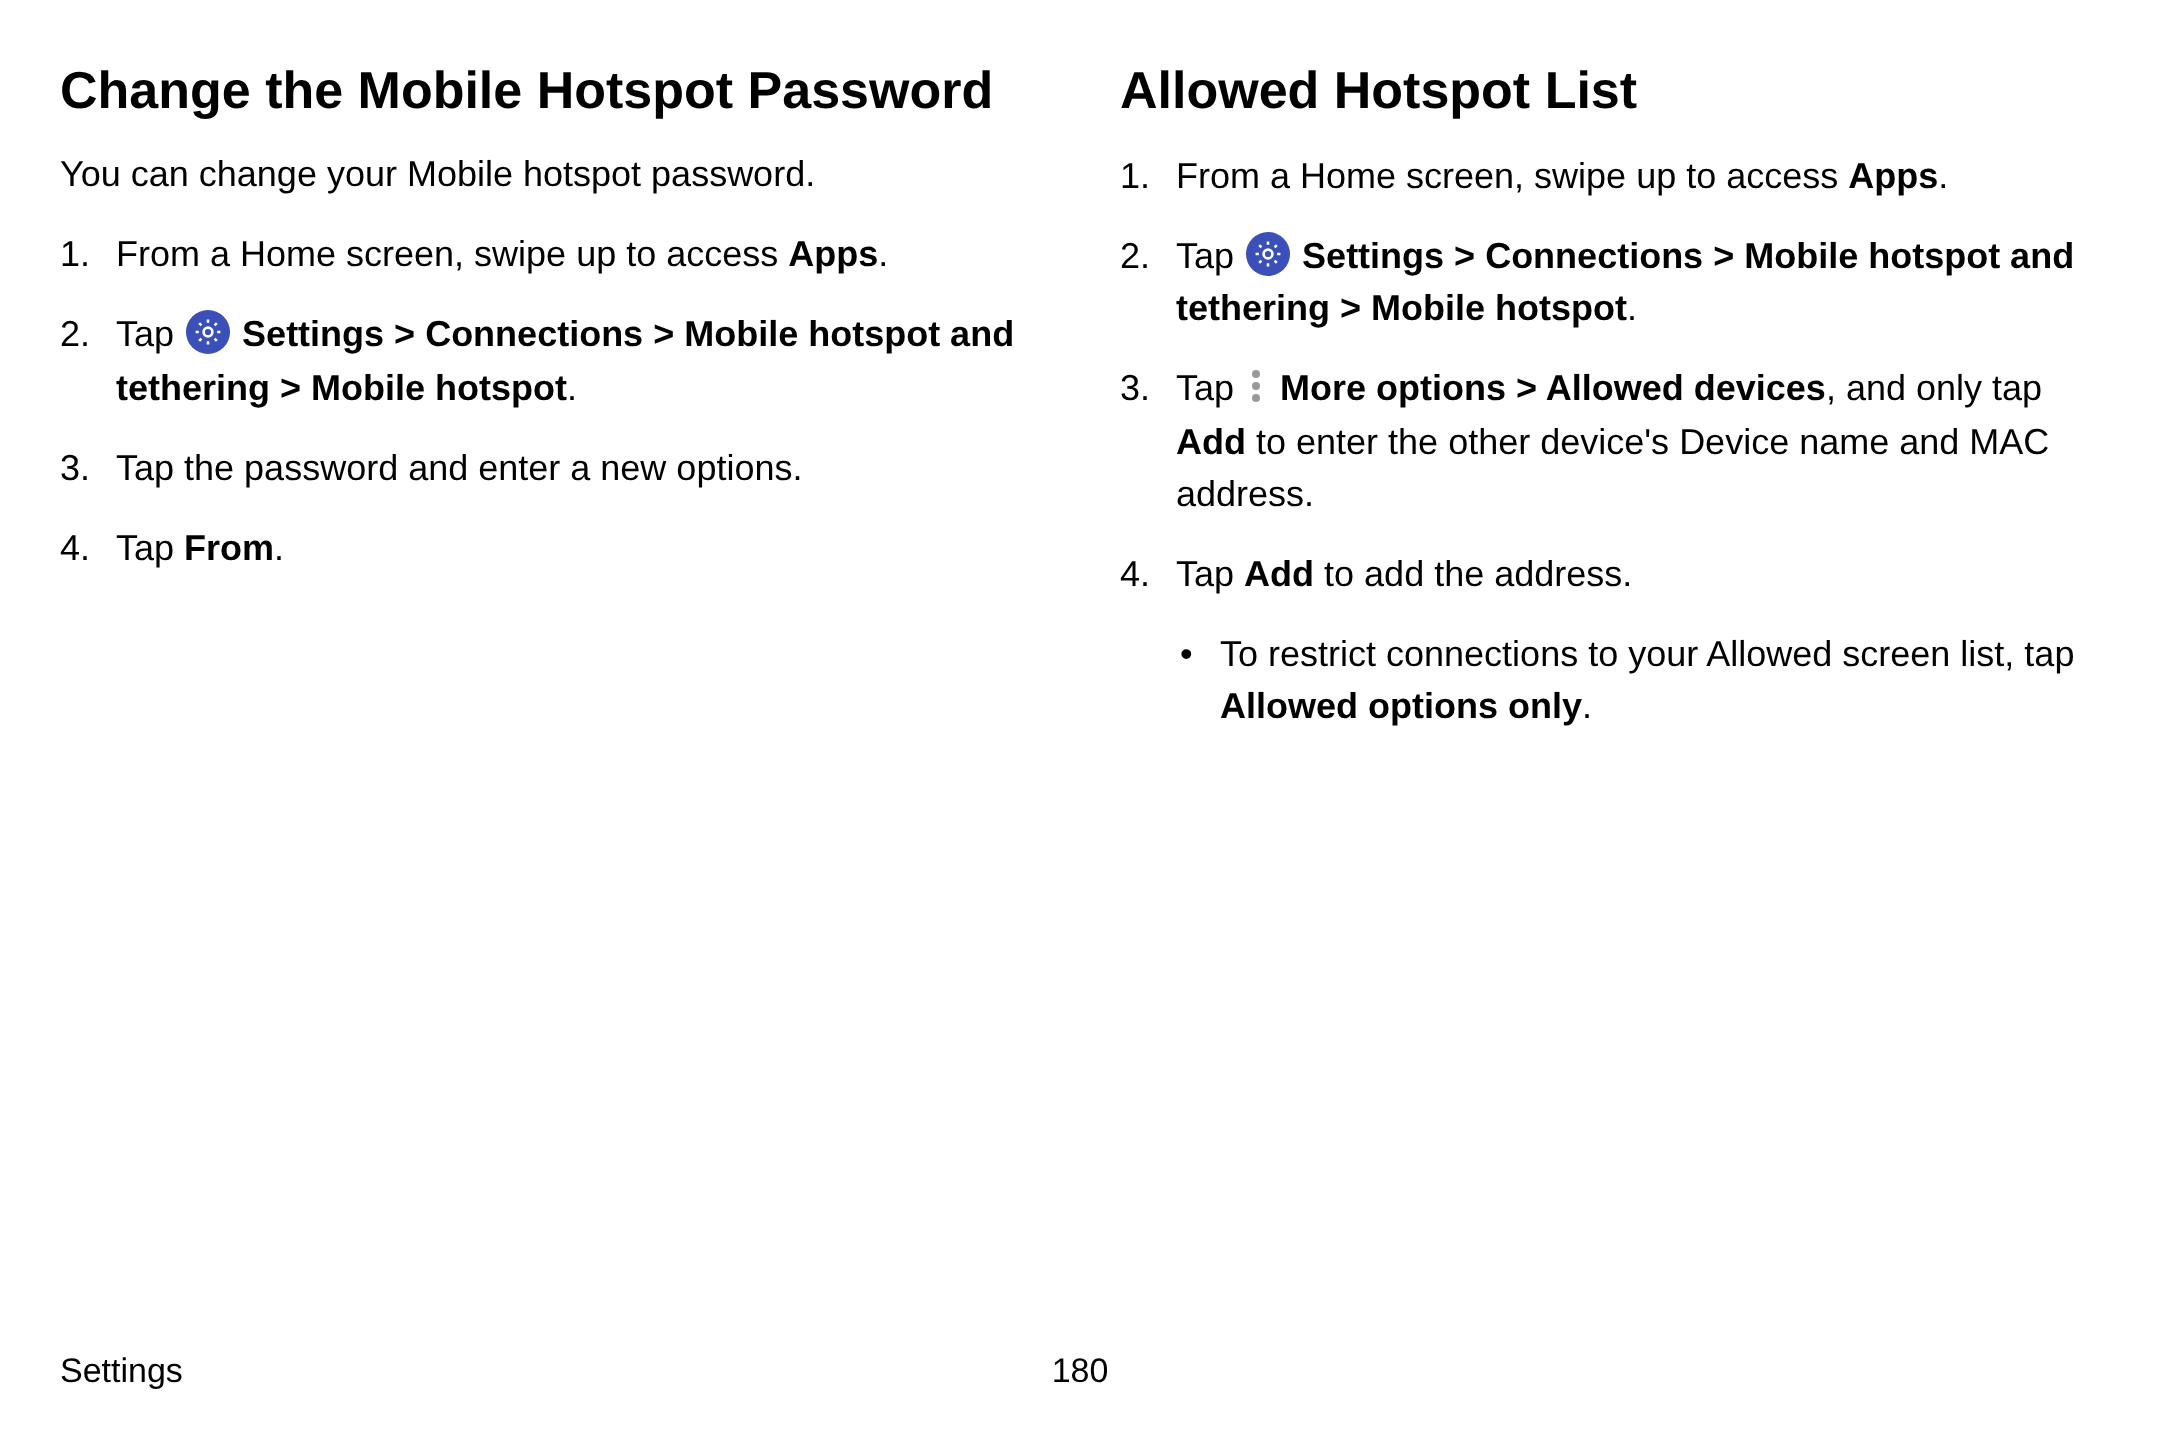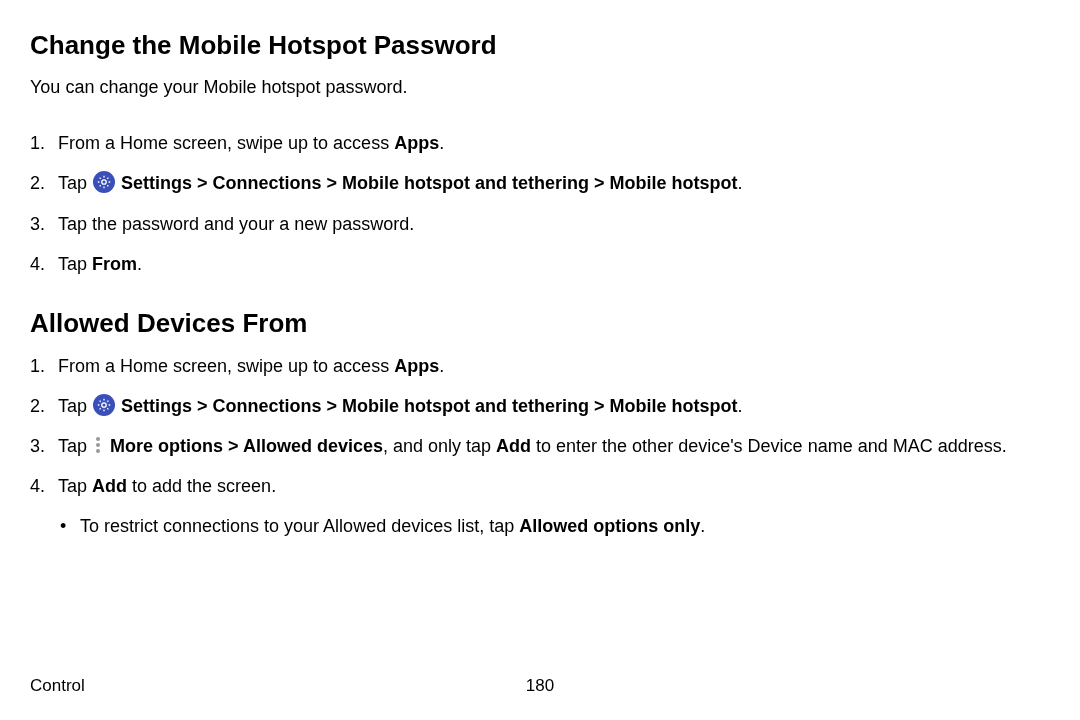--- a/index.html
+++ b/index.html
@@ -7,36 +7,35 @@
       width: 1080px;
       height: 720px;
       background: #fff;
       font-family: Arial, sans-serif;
       color: #000;
       padding: 30px 30px 20px 30px;
       position: relative;
     }
     .columns {
       display: flex;
-      gap: 17px;
-      flex-direction: column;
+      gap: 40px;
     }
     .col {
       flex: 1;
     }
     h1 {
       font-size: 26px;
       font-weight: 700;
       line-height: 1.2;
       margin-bottom: 14px;
     }
     .intro {
       font-size: 18px;
       line-height: 1.4;
-      margin-bottom: 30px;
+      margin-bottom: 14px;
     }
     ol {
       list-style: none;
       counter-reset: step;
       padding-left: 0;
     }
     ol > li {
       counter-increment: step;
       font-size: 18px;
       line-height: 1.45;
@@ -127,54 +126,54 @@
       </li>
       <li>
         <span>Tap </span><span class="gear"><svg width="16" height="16" viewBox="0 0 16 16">
               <g fill="none" stroke="#fff" stroke-width="1.3">
                 <circle cx="8" cy="8" r="2.2"></circle>
                 <path d="M8 1.8v1.6M8 12.6v1.6M1.8 8h1.6M12.6 8h1.6M3.6 3.6l1.1 1.1M11.3 11.3l1.1 1.1M12.4 3.6l-1.1 1.1M4.7 11.3l-1.1 1.1"></path>
               </g>
             </svg></span> <b>Settings &gt; Connections &gt; Mobile hotspot and tethering &gt; Mobile hotspot</b><span>.</span>
       </li>
       <li>
-        <span>Tap the password and your a new password.</span>
+        <span>Tap the password and enter a new options.</span>
       </li>
       <li>
         <span>Tap </span><b>From</b><span>.</span>
       </li>
     </ol>
   </div>
 
   <div class="col">
-    <h1>Allowed Devices From</h1>
+    <h1>Allowed Hotspot List</h1>
     <ol>
       <li>
         <span>From a Home screen, swipe up to access </span><b>Apps</b><span>.</span>
       </li>
       <li>
         <span>Tap </span><span class="gear"><svg width="16" height="16" viewBox="0 0 16 16">
               <g fill="none" stroke="#fff" stroke-width="1.3">
                 <circle cx="8" cy="8" r="2.2"></circle>
                 <path d="M8 1.8v1.6M8 12.6v1.6M1.8 8h1.6M12.6 8h1.6M3.6 3.6l1.1 1.1M11.3 11.3l1.1 1.1M12.4 3.6l-1.1 1.1M4.7 11.3l-1.1 1.1"></path>
               </g>
             </svg></span> <b>Settings &gt; Connections &gt; Mobile hotspot and tethering &gt; Mobile hotspot</b><span>.</span>
       </li>
       <li>
         <span>Tap </span><span class="more-dots"><span></span><span></span><span></span></span> <b>More options &gt; Allowed devices</b><span>, and only tap </span><b>Add</b><span> to enter the other device's Device name and MAC address.</span>
       </li>
       <li>
-        <span>Tap </span><b>Add</b><span> to add the screen.</span>
+        <span>Tap </span><b>Add</b><span> to add the address.</span>
         <ul class="sub">
           <li>
-            <span>To restrict connections to your Allowed devices list, tap </span><b>Allowed options only</b><span>.</span>
+            <span>To restrict connections to your Allowed screen list, tap </span><b>Allowed options only</b><span>.</span>
           </li>
         </ul>
       </li>
     </ol>
   </div>
 
 </div>
 
 <div class="footer">
-  <span>Control</span>
+  <span>Settings</span>
   <span class="pagenum">180</span>
 </div>
 
 </body></html>

